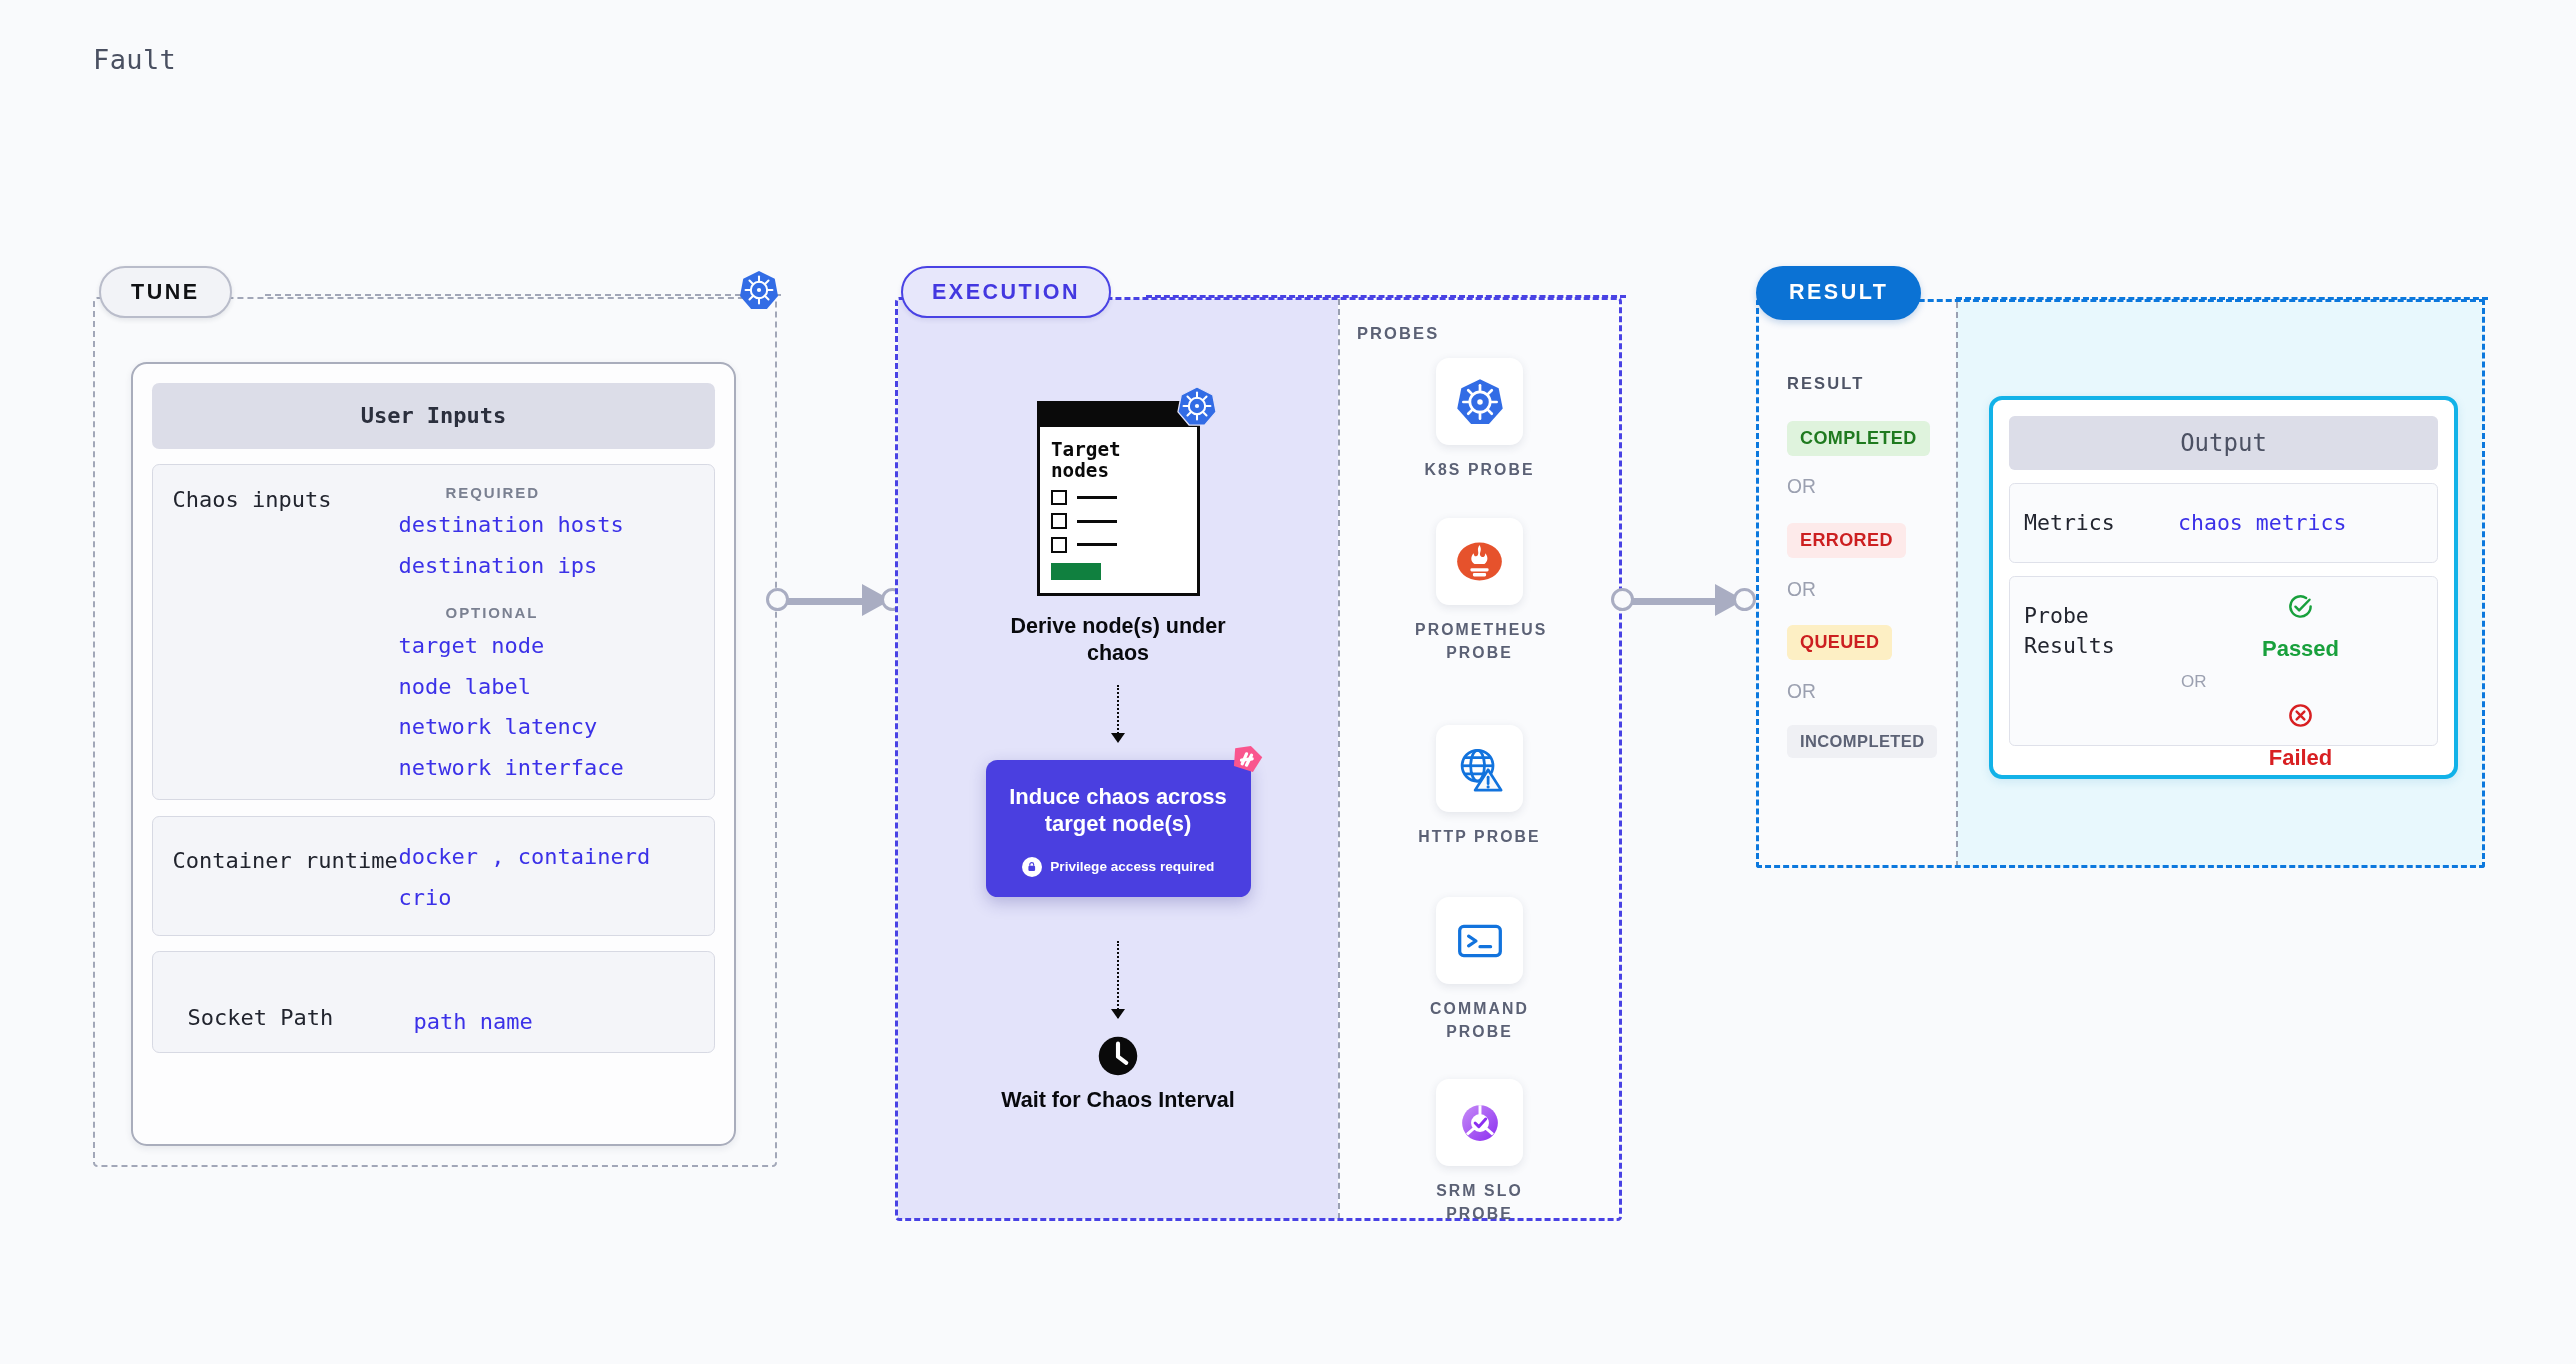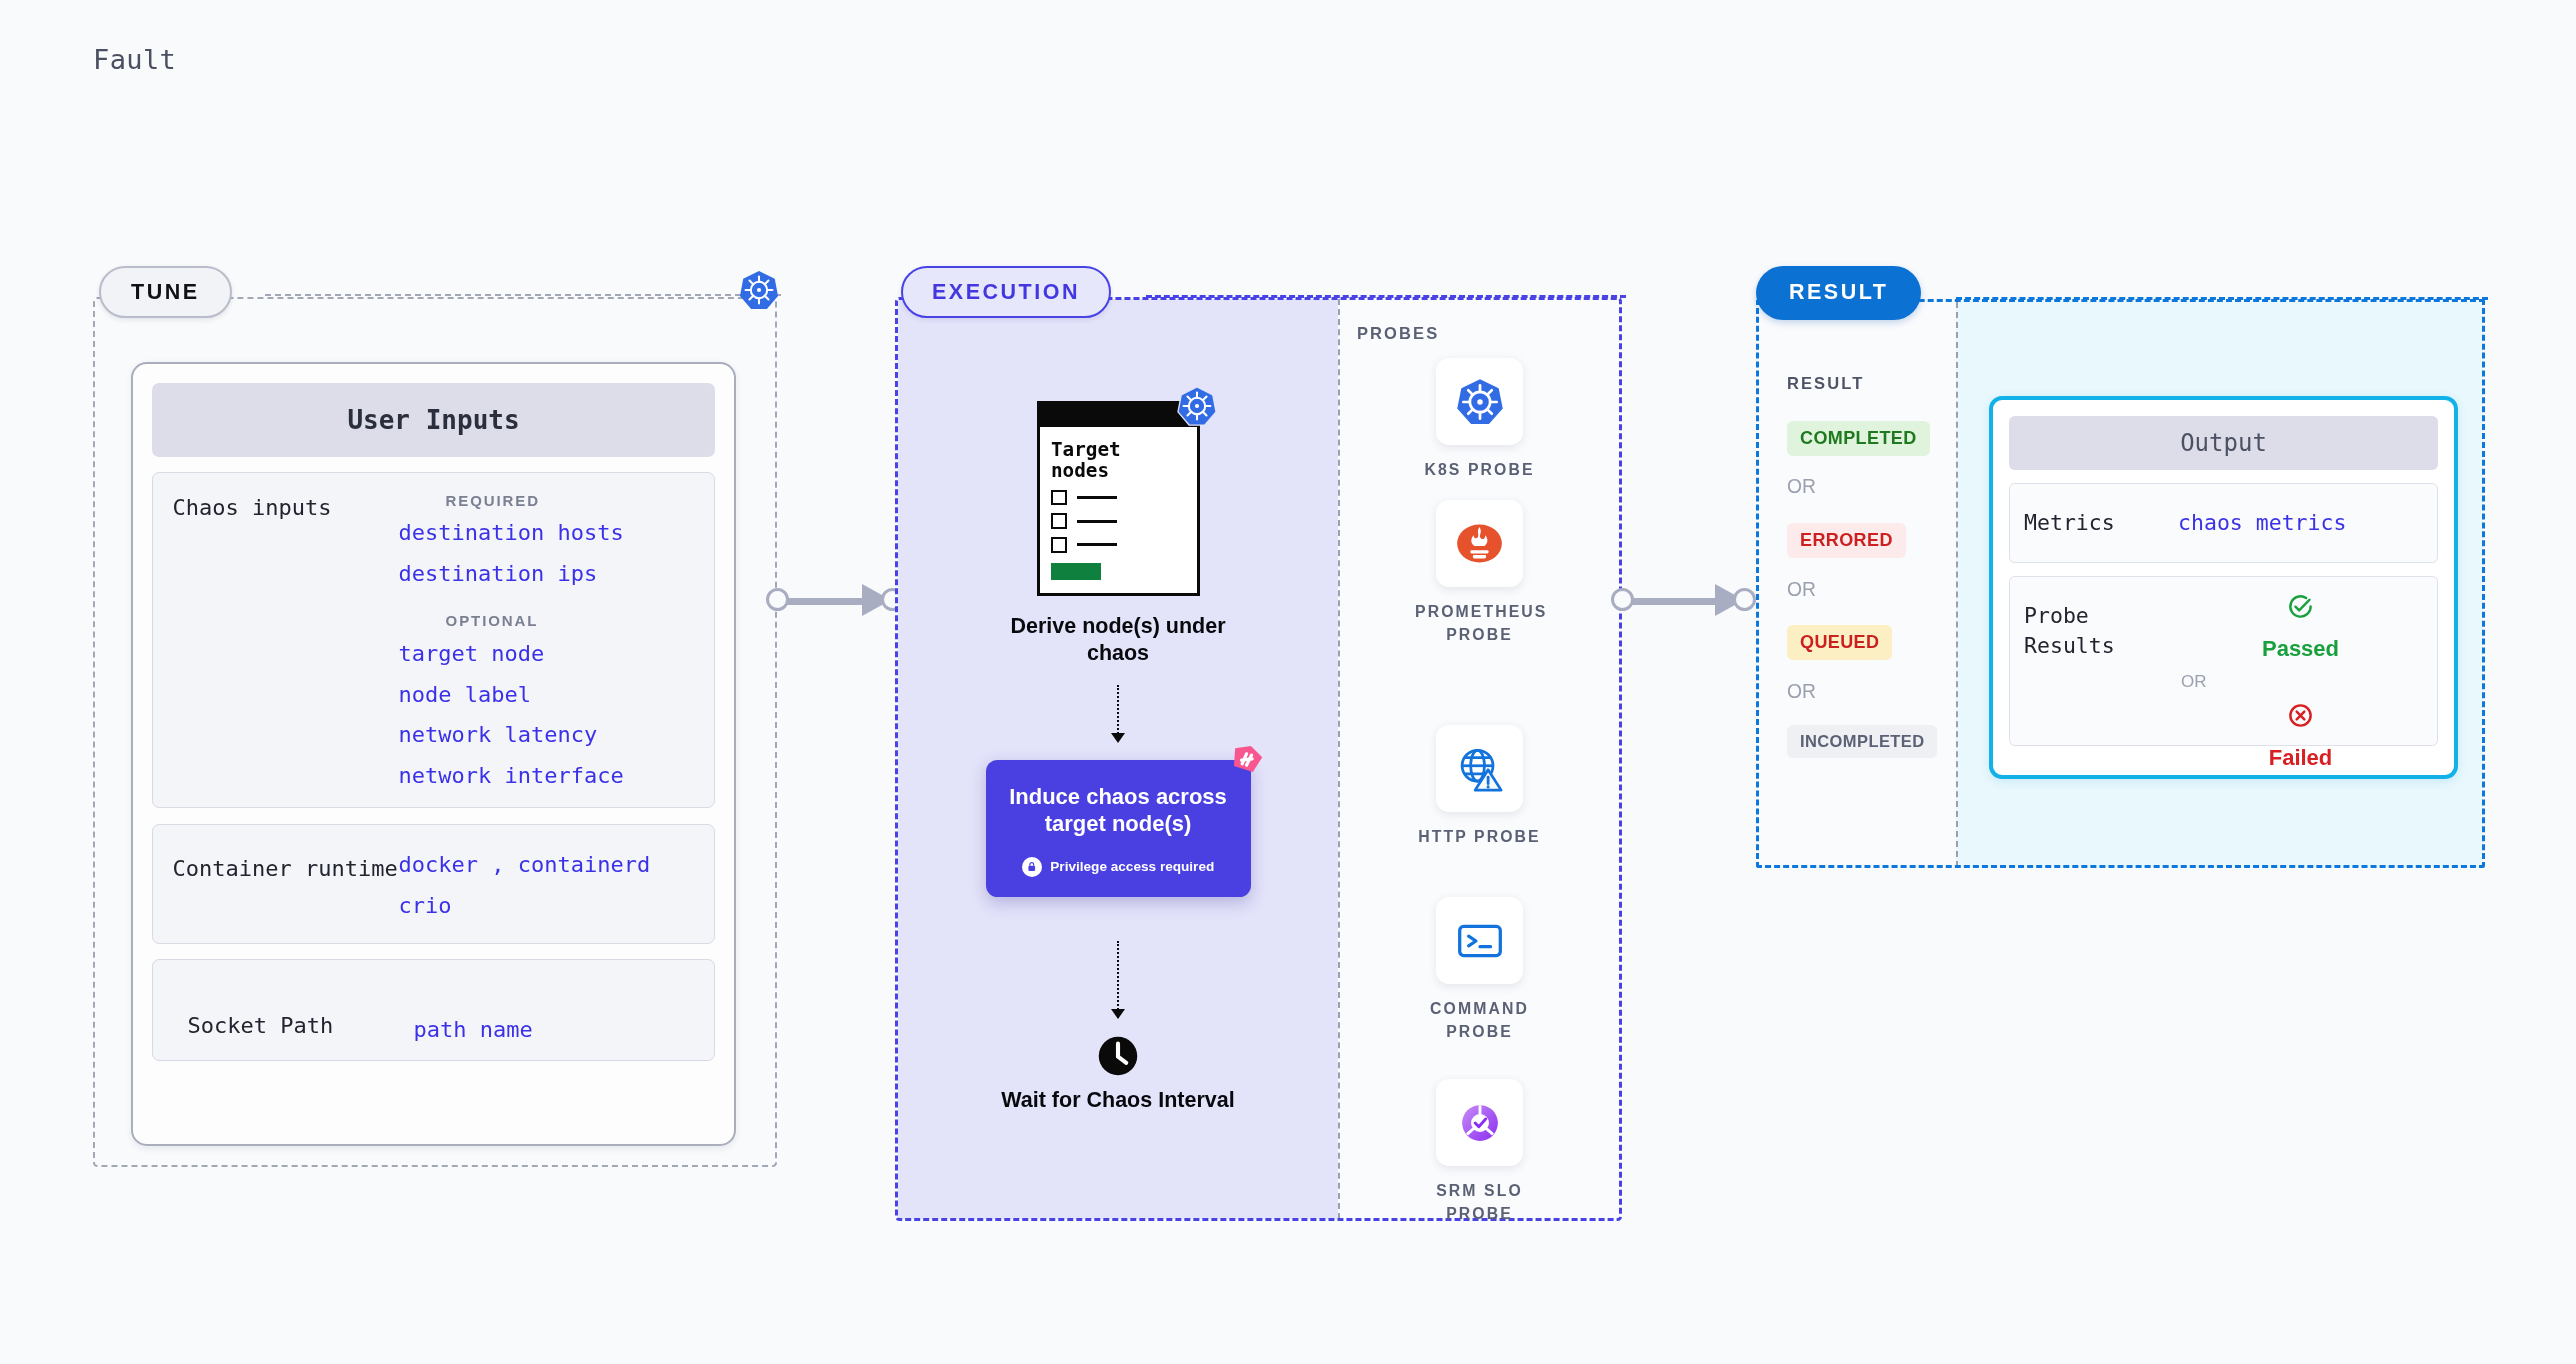--- a/index.html
+++ b/index.html
@@ -47,23 +47,23 @@
     border-top: 2.9px dashed #a2a7b8;
   }
   #tune-k8s { position: absolute; left: 738px; top: 269px; z-index: 7; }
 
   #user-inputs-card {
     position: absolute; left: 131px; top: 362px; width: 605px; height: 784px;
     background: #fdfdfe; border: 2.9px solid #a9adbc; border-radius: 15.8px;
     box-shadow: 0 2.9px 7.2px rgba(30,35,60,.08);
   }
   #user-inputs-header {
-    margin: 18.6px 18.6px 0 18.6px; height: 74px; background: #dcdde8;
+    margin: 18.6px 18.6px 0 18.6px; height: 66px; background: #dcdde8;
     border-radius: 7.2px; display: flex; align-items: center; justify-content: center;
-    font-family: "DejaVu Sans Mono", monospace; font-size: 26px; font-weight: 700; color: #2b2f3d;
+    font-family: "DejaVu Sans Mono", monospace; font-size: 22px; font-weight: 700; color: #2b2f3d;
   }
   .tune-row {
     margin: 15.8px 18.6px 0 18.6px; background: #f4f5f9; border: 1.4px solid #d7d9e3;
     border-radius: 7.2px; display: flex; padding: 18.6px 17px;
   }
   .tune-row .rowlabel {
     width: 229px; flex: 0 0 229px;
     font-family: "DejaVu Sans Mono", monospace; font-size: 22px; color: #21242e;
     line-height: 1.45; padding-left: 2.9px;
   }
@@ -403,21 +403,21 @@
         <line x1="17.5" y1="17.5" x2="23.2" y2="23.2"></line>
           <line x1="40.8" y1="40.8" x2="46.5" y2="46.5"></line>
         <line x1="46.5" y1="17.5" x2="40.8" y2="23.2"></line>
           <line x1="23.2" y1="40.8" x2="17.5" y2="46.5"></line>
       </g>
     </svg>
   </div>
   <div class="probe-name">K8S PROBE</div>
 </div>
 
-<div class="probe" style="top:500px;">
+<div class="probe" style="top:518px;">
   <div class="probe-icon">
     <svg width="53" height="53" viewBox="0 0 64 64">
       <ellipse cx="32" cy="32" rx="27" ry="23" fill="#e6522c"></ellipse>
       <path d="M32 12 c4 7 -1 9 1 13 c2 3 6 2 6 -3 c4 5 3 10 -1 13 h-12 c-5 -3 -5 -9 -1 -13 c0 4 3 5 5 2 c2 -4 -2 -6 2 -12 z" fill="#ffffff"></path>
       <rect x="21" y="40" width="22" height="4" rx="1.6" fill="#ffffff"></rect>
       <rect x="24" y="46" width="16" height="4" rx="1.6" fill="#ffffff"></rect>
     </svg>
   </div>
   <div class="probe-name">PROMETHEUS PROBE</div>
 </div>

